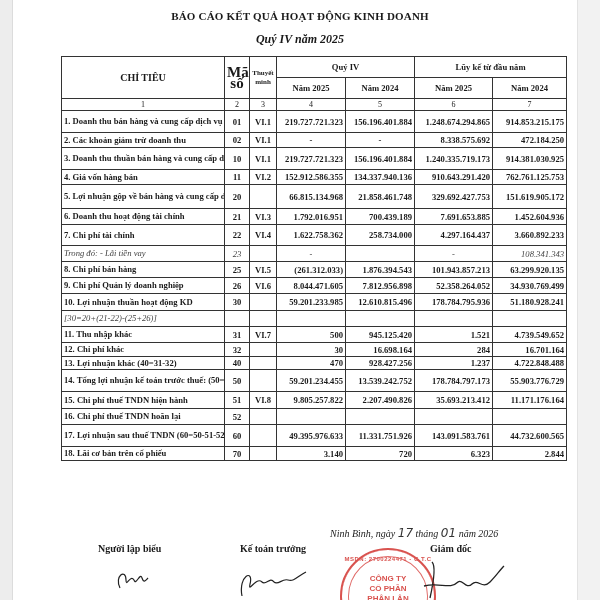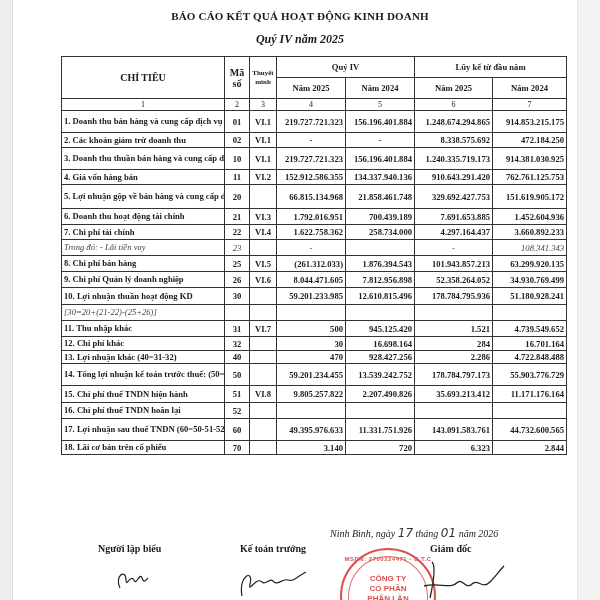--- a/index.html
+++ b/index.html
@@ -65,21 +65,21 @@
       <col style="width:25px">
       <col style="width:27px">
     <col style="width:69px">
       <col style="width:69px">
       <col style="width:78px">
       <col style="width:74px">
   </colgroup>
   <thead>
     <tr style="height:21px">
       <th rowspan="2" class="hdr-main">CHỈ TIÊU</th>
-      <th rowspan="2" style="white-space:normal;font-size:10px;line-height:11px">Mã số</th>
+      <th rowspan="2" style="white-space:normal;font-size:15px;line-height:11px">Mã số</th>
       <th rowspan="2" style="white-space:normal;font-size:7px;line-height:9px">Thuyết minh</th>
       <th colspan="2">Quý IV</th>
       <th colspan="2">Lũy kế từ đầu năm</th>
     </tr>
     <tr style="height:21px">
       <th>Năm 2025</th>
       <th>Năm 2024</th>
       <th>Năm 2025</th>
       <th>Năm 2024</th>
     </tr>
@@ -141,21 +141,21 @@
       </tr>
       <tr style="height: 16px;">
         <td class="lbl">6. Doanh thu hoạt động tài chính</td>
         <td class="ctr">21</td>
         <td class="ctr">VI.3</td>
         <td class="num">1.792.016.951</td>
         <td class="num">700.439.189</td>
         <td class="num">7.691.653.885</td>
         <td class="num">1.452.604.936</td>
       </tr>
-      <tr style="height: 15px;">
+      <tr style="height: 21px;">
         <td class="lbl">7. Chi phí tài chính</td>
         <td class="ctr">22</td>
         <td class="ctr">VI.4</td>
         <td class="num">1.622.758.362</td>
         <td class="num">258.734.000</td>
         <td class="num">4.297.164.437</td>
         <td class="num">3.660.892.233</td>
       </tr>
       <tr style="height: 16px; margin-left: 36px;">
         <td class="lbl it">Trong đó: - Lãi tiền vay</td>
@@ -219,21 +219,21 @@
         <td class="num">16.698.164</td>
         <td class="num">284</td>
         <td class="num">16.701.164</td>
       </tr>
       <tr style="height: 13px;">
         <td class="lbl">13. Lợi nhuận khác (40=31-32)</td>
         <td class="ctr">40</td>
         <td class="ctr"></td>
         <td class="num">470</td>
         <td class="num">928.427.256</td>
-        <td class="num">2.286</td>
+        <td class="num">1.237</td>
         <td class="num">4.722.848.488</td>
       </tr>
       <tr style="height: 22px;">
         <td class="lbl">14. Tổng lợi nhuận kế toán trước thuế: (50=30+40)</td>
         <td class="ctr">50</td>
         <td class="ctr"></td>
         <td class="num">59.201.234.455</td>
         <td class="num">13.539.242.752</td>
         <td class="num">178.784.797.173</td>
         <td class="num">55.903.776.729</td>

